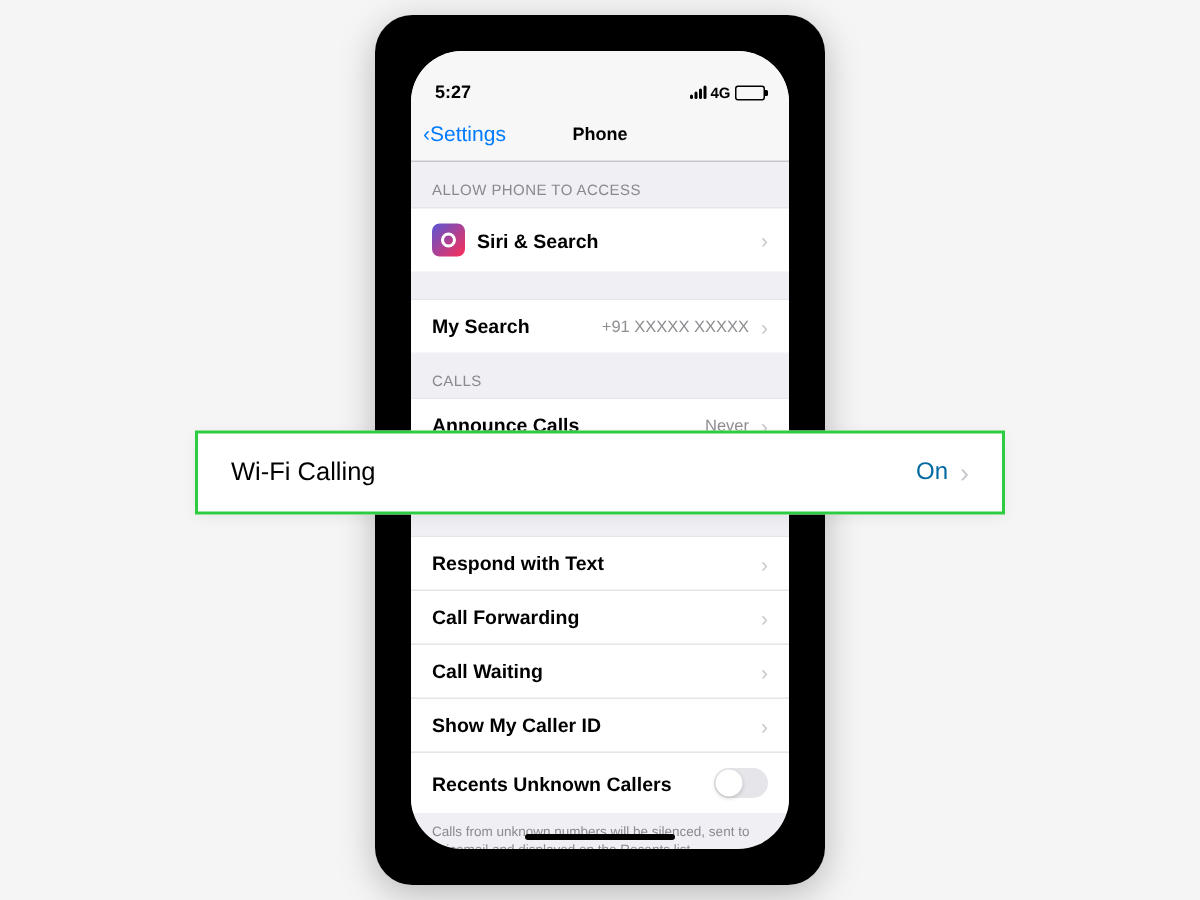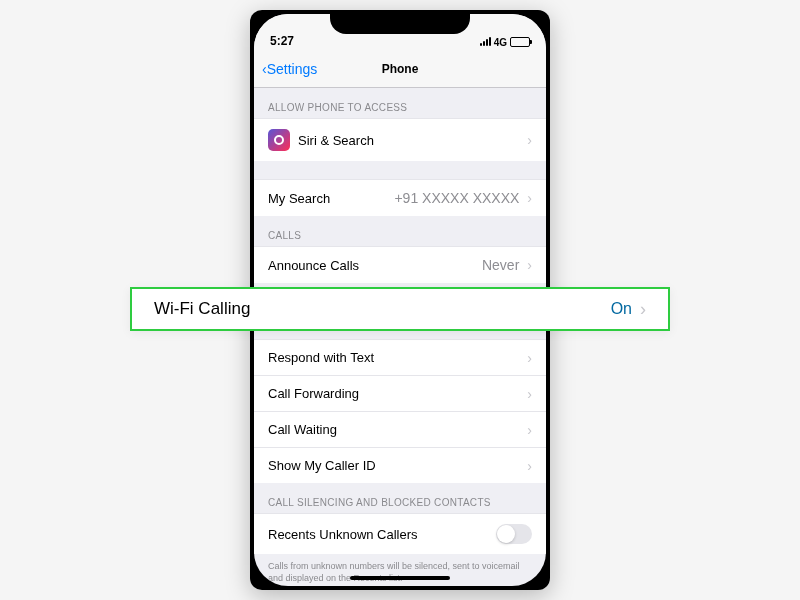--- a/index.html
+++ b/index.html
@@ -10,22 +10,22 @@
       font-family: -apple-system, "Helvetica Neue", Helvetica, Arial, sans-serif;
       display: flex;
       align-items: center;
       justify-content: center;
       position: relative;
     }
     .phone-frame {
       width: 300px;
       height: 580px;
       background: #000;
-      border-radius: 12px;
-      padding: 4px;
+      border-radius: 25px;
+      padding: 24px;
       position: relative;
       box-shadow: 0 6px 24px rgba(0,0,0,0.25);
     }
     .phone-screen {
       width: 100%;
       height: 100%;
       background: #efeff4;
       border-radius: 34px;
       overflow: hidden;
       position: relative;
@@ -132,24 +132,24 @@
     .row {
       background: #fff;
       display: flex;
       align-items: center;
       padding: 10px 14px;
       border-top: 0.5px solid #e5e5ea;
       gap: 8px;
       min-height: 36px;
     }
     .row:last-of-section { border-bottom: 0.5px solid #e5e5ea; }
-    .row-label { flex: 1; color: #000; }
+    .row-label { flex: 1; color: #000; font-weight: bold; }
     .row-value {
       color: #8e8e93;
-      font-size: 14px;
+      font-size: 11px;
     }
     .chevron {
       color: #c7c7cc;
       font-size: 14px;
       line-height: 1;
     }
     .siri-icon {
       width: 22px;
       height: 22px;
       border-radius: 5px;
@@ -184,21 +184,21 @@
     .section-footer {
       padding: 6px 14px 10px;
       font-size: 9px;
       line-height: 1.35;
       color: #8a8a8e;
     }
     .highlight-callout {
       position: absolute;
       left: 130px;
       width: 540px;
-      height: 44px;
+      height: 56px;
       background: #fff;
       border: 2px solid #2ecc40;
       display: flex;
       align-items: center;
       padding: 0 22px;
       font-size: 17px;
       color: #000;
       z-index: 100;
       box-shadow: 0 2px 10px rgba(0,0,0,0.06);
     }
@@ -284,21 +284,20 @@
       </div>
       <div class="row">
         <span class="row-label">Call Waiting</span>
         <span class="chevron">›</span>
       </div>
       <div class="row">
         <span class="row-label">Show My Caller ID</span>
         <span class="chevron">›</span>
       </div>
 
-      <div class="section-header">CALL SILENCING AND BLOCKED CONTACTS</div>
       <div class="row">
         <span class="row-label">Recents Unknown Callers</span>
         <span class="toggle">
             <span class="toggle-knob"></span>
           </span>
       </div>
       <div class="section-footer">Calls from unknown numbers will be silenced, sent to voicemail and displayed on the Recents list.</div>
 
     </div>
 

